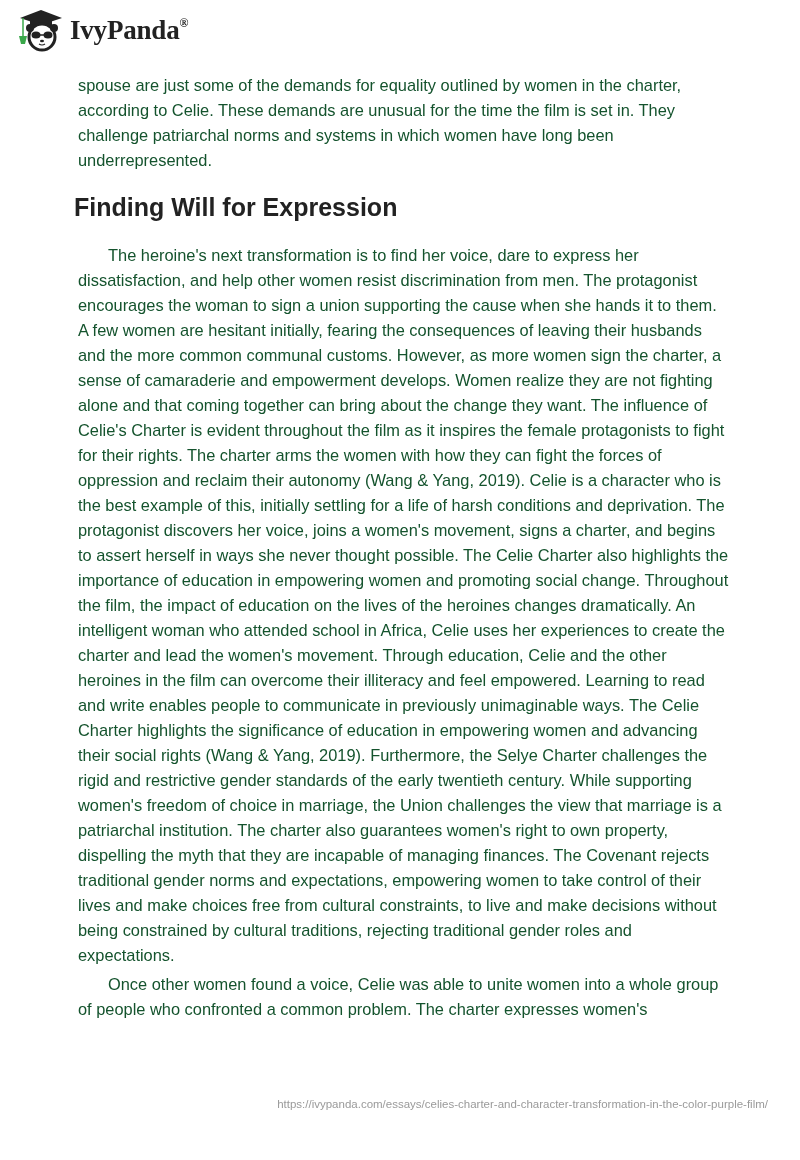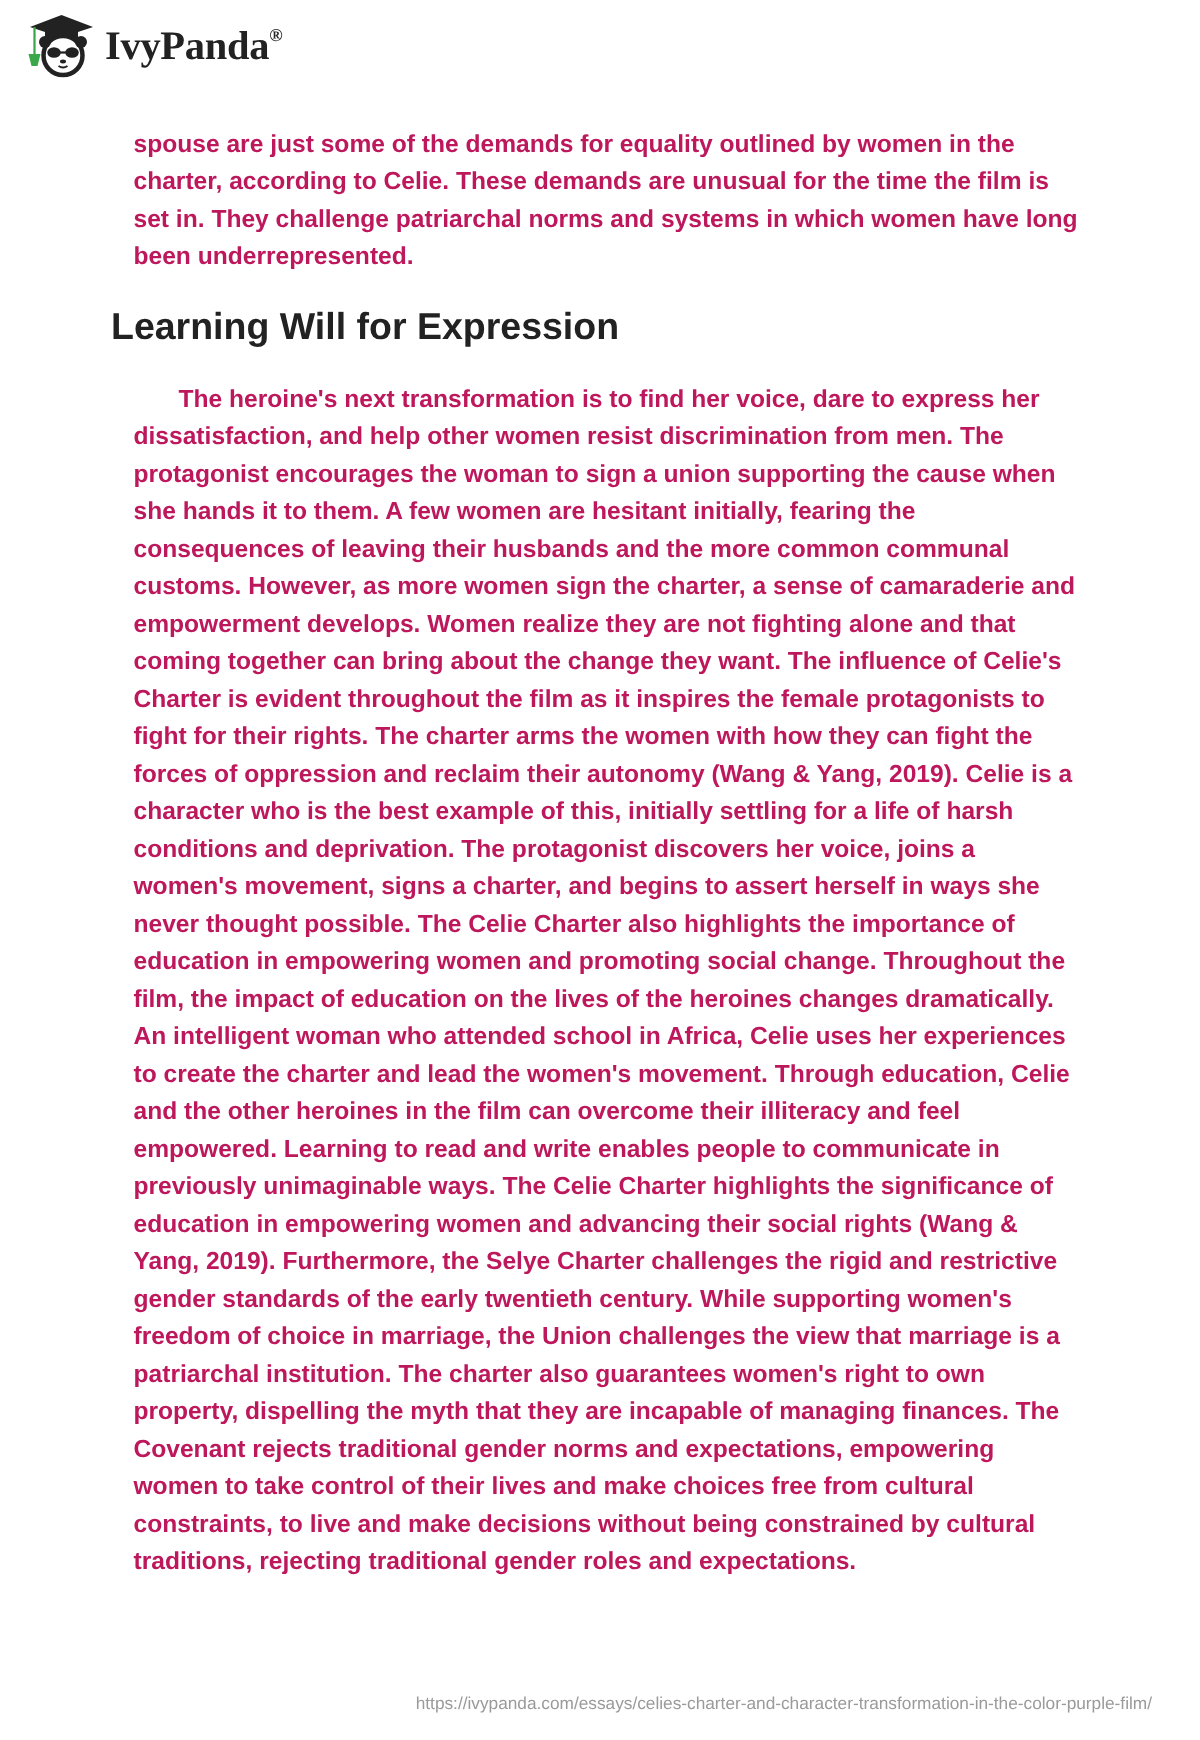--- a/index.html
+++ b/index.html
@@ -4,26 +4,26 @@
   <style>
     html, body { margin: 0; padding: 0; background: #ffffff; }
     body { width: 800px; height: 1160px; position: relative; overflow: hidden; font-family: "Liberation Sans", sans-serif; color: #222222; }
     .header { position: absolute; top: 0; left: 0; width: 787px; height: 60px; }
     .logo { position: absolute; left: 18px; top: 8px; display: flex; align-items: center; }
     .logo svg { display: block; }
     .logo-text { font-family: "Liberation Serif", serif; font-weight: bold; font-size: 27px; color: #222; margin-left: 6px; letter-spacing: -0.2px; }
     .logo-text sup { font-size: 12px; vertical-align: 12px; font-weight: bold; }
     .doc-title { position: absolute; right: 33px; top: 13px; font-size: 13px; color: #7a7a7a; white-space: nowrap; }
     .content { position: absolute; left: 74px; top: 69px; width: 660px; }
-    p { margin: 15px; font-size: 16.4px; line-height: 25px; color: #be185d; font-weight: bold; }
+    p { margin: 4px; font-size: 16.4px; line-height: 25px; color: #14532d; }
     p.indent { text-indent: 30px; }
     h2 { margin: 0; font-size: 25px; font-weight: bold; color: #222; line-height: 30px; }
     .h-first { margin-top: 19px; margin-bottom: 21px; }
     .h-second { margin-top: 20px; margin-bottom: 22px; }
-    .footer-url { position: absolute; right: 32px; top: 1130px; font-size: 11.5px; color: #9a9a9a; white-space: nowrap; }
+    .footer-url { position: absolute; right: 32px; top: 1098px; font-size: 11.5px; color: #9a9a9a; white-space: nowrap; }
   </style>
 </head>
 <body>
 
 <div class="header">
   <div class="logo">
     <svg width="46" height="44" viewBox="0 0 46 44">
 
       <polygon points="23,2 44,10 23,17 2,10" fill="#222"></polygon>
       <rect x="12" y="11" width="22" height="7" fill="#222"></rect>
@@ -43,18 +43,19 @@
       <ellipse cx="24" cy="33" rx="2" ry="1.3" fill="#222"></ellipse>
       <path d="M21,36 Q24,38 27,36" stroke="#222" stroke-width="1.2" fill="none"></path>
     </svg>
     <span class="logo-text"><span>IvyPanda</span><sup>®</sup></span>
   </div>
 </div>
 
 <div class="content">
   <p>spouse are just some of the demands for equality outlined by women in the charter, according to Celie. These demands are unusual for the time the film is set in. They challenge patriarchal norms and systems in which women have long been underrepresented.</p>
 
-  <h2 class="h-first">Learning Will for Expression</h2>
+  <h2 class="h-first">Finding Will for Expression</h2>
   <p class="indent">The heroine's next transformation is to find her voice, dare to express her dissatisfaction, and help other women resist discrimination from men. The protagonist encourages the woman to sign a union supporting the cause when she hands it to them. A few women are hesitant initially, fearing the consequences of leaving their husbands and the more common communal customs. However, as more women sign the charter, a sense of camaraderie and empowerment develops. Women realize they are not fighting alone and that coming together can bring about the change they want.  The influence of Celie's Charter is evident throughout the film as it inspires the female protagonists to fight for their rights. The charter arms the women with how they can fight the forces of oppression and reclaim their autonomy (Wang &amp; Yang, 2019). Celie is a character who is the best example of this, initially settling for a life of harsh conditions and deprivation. The protagonist discovers her voice, joins a women's movement, signs a charter, and begins to assert herself in ways she never thought possible.  The Celie Charter also highlights the importance of education in empowering women and promoting social change. Throughout the film, the impact of education on the lives of the heroines changes dramatically. An intelligent woman who attended school in Africa, Celie uses her experiences to create the charter and lead the women's movement. Through education, Celie and the other heroines in the film can overcome their illiteracy and feel empowered. Learning to read and write enables people to communicate in previously unimaginable ways. The Celie Charter highlights the significance of education in empowering women and advancing their social rights (Wang &amp; Yang, 2019). Furthermore, the Selye Charter challenges the rigid and restrictive gender standards of the early twentieth century. While supporting women's freedom of choice in marriage, the Union challenges the view that marriage is a patriarchal institution. The charter also guarantees women's right to own property, dispelling the myth that they are incapable of managing finances. The Covenant rejects traditional gender norms and expectations, empowering women to take control of their lives and make choices free from cultural constraints, to live and make decisions without being constrained by cultural traditions, rejecting traditional gender roles and expectations.</p>
 
+  <p class="indent">Once other women found a voice, Celie was able to unite women into a whole group of people who confronted a common problem. The charter expresses women's</p>
 </div>
 
 <div class="footer-url">https://ivypanda.com/essays/celies-charter-and-character-transformation-in-the-color-purple-film/</div>
 
 </body></html>

